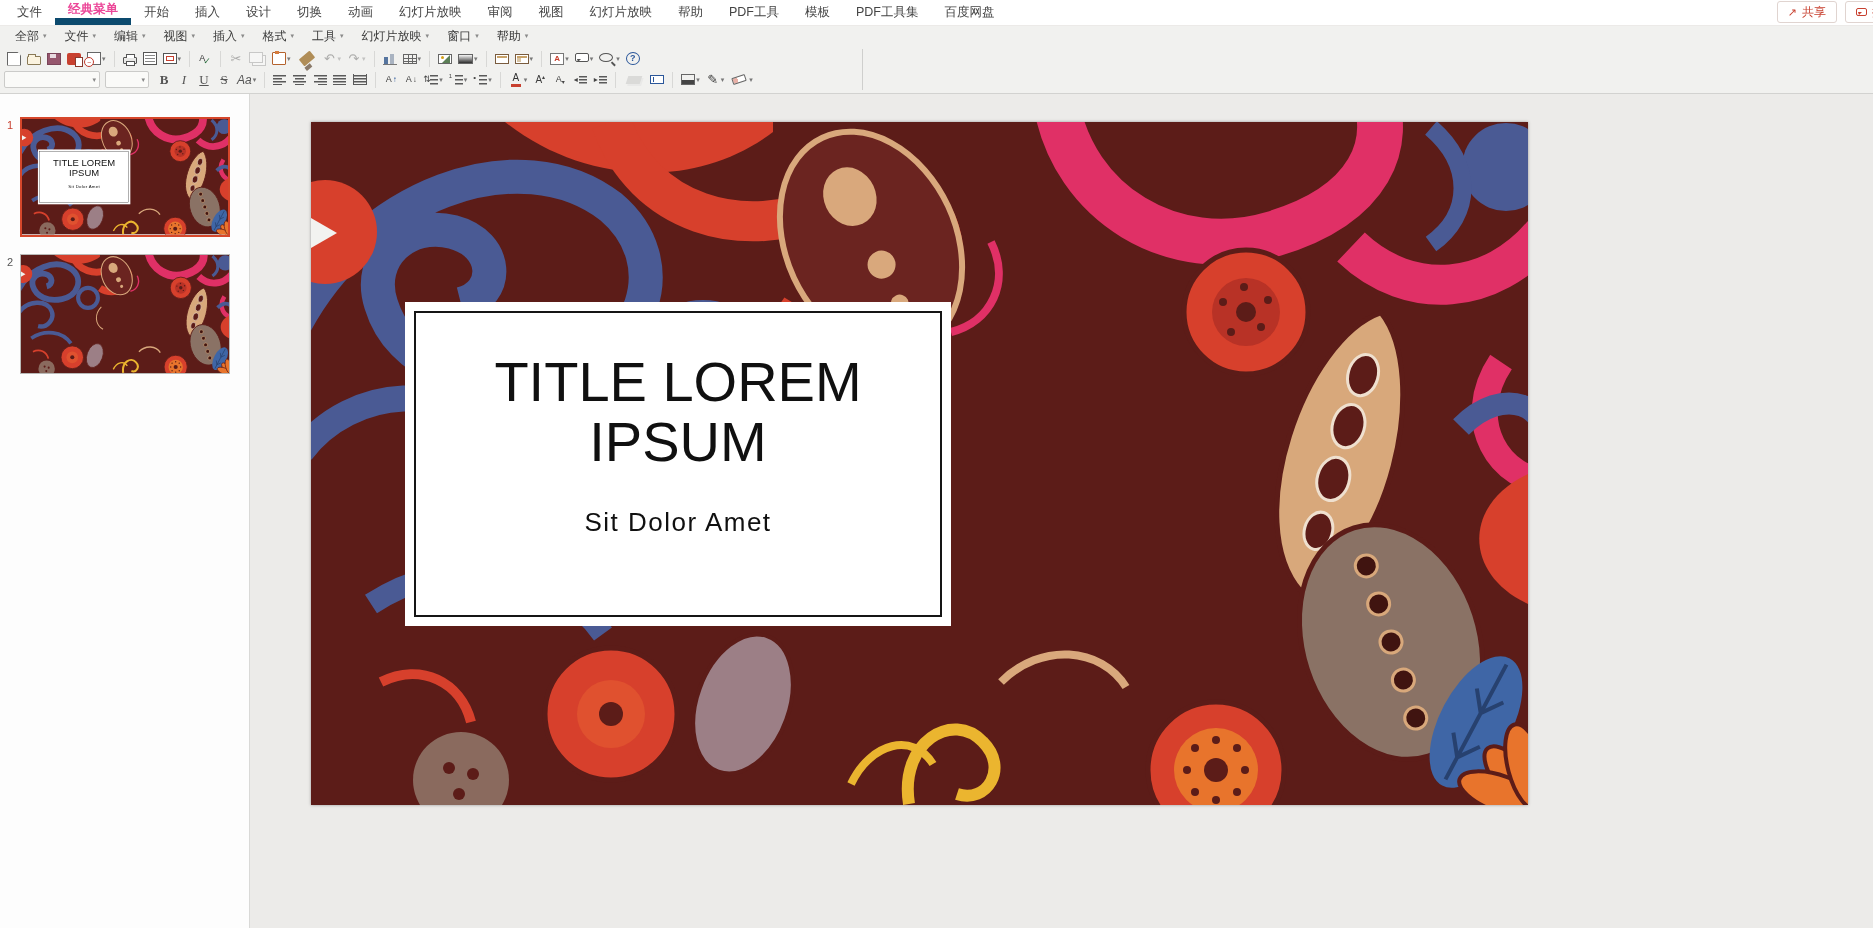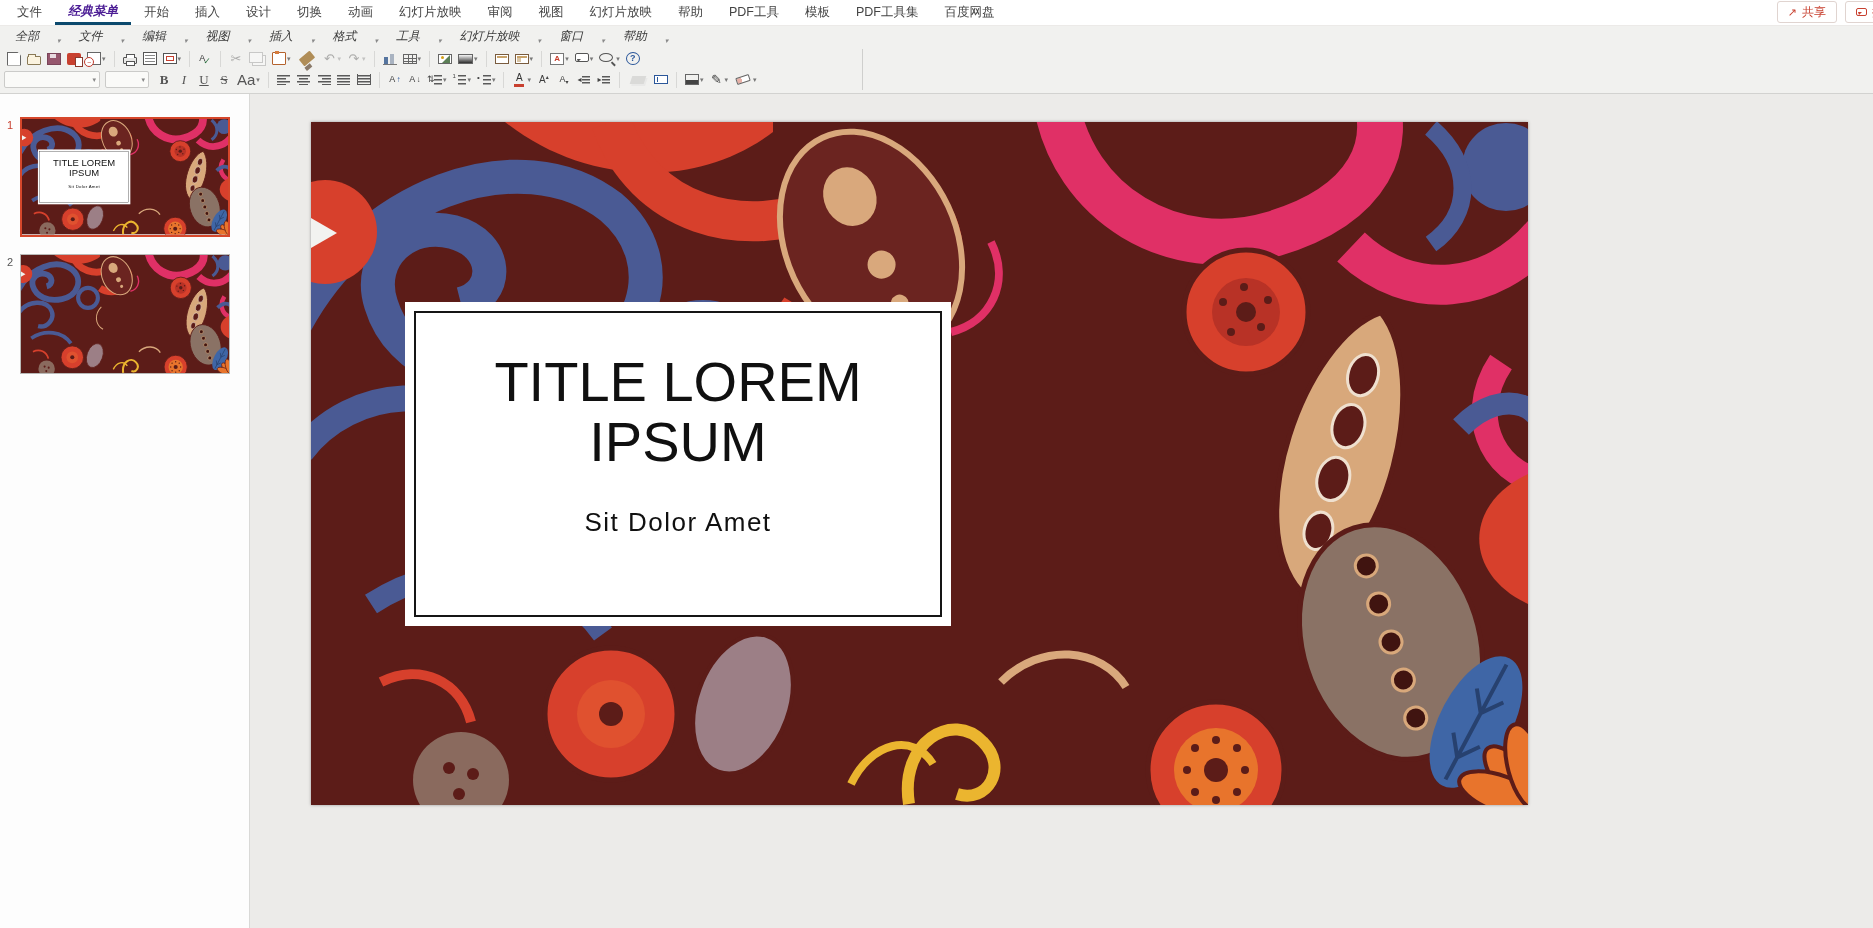--- a/index.html
+++ b/index.html
@@ -3,31 +3,31 @@
 <meta charset="utf-8">
 <style>
   html,body{margin:0;padding:0;width:1873px;height:928px;overflow:hidden;
     font-family:"Liberation Sans",sans-serif;background:#ecebe9;}
   *{box-sizing:border-box;}
 
   
   .header{background:#fff;}
   .tabbar{height:25px;display:flex;align-items:stretch;background:#fff;padding-left:4px;position:relative;overflow:hidden;}
   .tab{padding:0 13px;font-size:12.5px;color:#444;display:flex;align-items:center;white-space:nowrap;cursor:default;}
-  .tab.active{font-weight:bold;color:#4c1d95;border-bottom:3px solid #0c4a6e;font-style:italic;}
+  .tab.active{font-weight:bold;color:#ec4899;border-bottom:7px solid #0c4a6e;}
   .actions{position:absolute;right:0;top:1px;display:flex;gap:8px;}
   .act-btn{height:22px;border:1px solid #e0d4d0;background:#fff;border-radius:3px;display:flex;align-items:center;
     padding:0 10px;color:#c8402f;font-size:12px;gap:5px;white-space:nowrap;}
   .act-btn.clip{margin-right:-34px;}
   .share-g{font-size:11px;}
   .bubble{width:11px;height:8px;border:1.2px solid #c8402f;border-radius:2px;position:relative;display:inline-block;}
   .bubble::after{content:"";position:absolute;left:1px;bottom:-3px;border:3px solid transparent;border-top-color:#c8402f;border-left-width:1px;}
 
   .menubar{height:21px;background:#f1f1ef;display:flex;align-items:center;padding-left:6px;border-top:1px solid #eceae8;}
-  .menu{font-size:12px;color:#3a3a3a;padding:0 9px;display:flex;align-items:flex-end;gap:18px;font-style:italic;}
+  .menu{font-size:12px;color:#3a3a3a;padding:0 9px;display:flex;align-items:center;gap:4px;}
   .menu .car{font-size:7px;color:#8a8a8a;}
 
   .toolbars{background:#f1f1ef;border-bottom:1px solid #d2d2d0;position:relative;padding:2px 0 3px 4px;}
   .toolbars::after{content:"";position:absolute;left:862px;top:3px;bottom:3px;width:1px;background:#cfcfcd;}
   .trow{height:21px;display:flex;align-items:center;}
   .tsep{width:1px;height:16px;background:#d8d8d6;margin:0 5px;flex:none;}
   .tbtn{height:20px;display:flex;align-items:center;padding:0 3px;border-radius:2px;flex:none;}
   .tbtn.dis{opacity:.38;}
   .dd{font-size:7px;color:#777;margin-left:1px;}
   .combo{height:17px;width:96px;background:#fafaf8;border:1px solid #cbcbc9;border-radius:2px;margin-right:5px;
@@ -79,21 +79,21 @@
   .t-callout{width:12px;height:9px;border:1px solid #555;border-radius:2px;background:#fff;position:relative;margin-top:-2px;}
   .t-callout::after{content:"";position:absolute;left:1px;bottom:-4px;border:3px solid transparent;border-top-color:#555;border-left-width:1px;}
   .t-search{width:9px;height:9px;border:1.5px solid #555;border-radius:50%;position:relative;margin:-2px 2px 0 0;}
   .t-search::after{content:"";position:absolute;right:-4px;bottom:-3px;width:5px;height:1.5px;background:#555;transform:rotate(45deg);}
   .t-help{width:13px;height:13px;border:1.4px solid #2b579a;border-radius:50%;color:#2b579a;}
   .t-help::before{content:"?";font-size:9px;font-weight:bold;}
   .g-bold{font-family:"Liberation Serif",serif;font-weight:bold;color:#555;}
   .g-italic{font-family:"Liberation Serif",serif;font-style:italic;color:#555;}
   .g-underl{text-decoration:underline;color:#555;font-family:"Liberation Serif",serif;}
   .g-strike{text-decoration:line-through;color:#555;font-family:"Liberation Serif",serif;}
-  .g-aa{font-size:15px;color:#555;}
+  .g-aa{font-size:12px;color:#555;font-style:italic;}
   .lines{width:13px;height:11px;background-repeat:no-repeat;
     background-image:linear-gradient(#5a5a5a,#5a5a5a),linear-gradient(#5a5a5a,#5a5a5a),linear-gradient(#5a5a5a,#5a5a5a),linear-gradient(#5a5a5a,#5a5a5a);}
   .t-al{background-size:13px 1.5px,9px 1.5px,13px 1.5px,9px 1.5px;background-position:0 1px,0 4px,0 7px,0 10px;}
   .t-ac{background-size:13px 1.5px,9px 1.5px,13px 1.5px,9px 1.5px;background-position:0 1px,2px 4px,0 7px,2px 10px;}
   .t-ar{background-size:13px 1.5px,9px 1.5px,13px 1.5px,9px 1.5px;background-position:right 1px,right 4px,right 7px,right 10px;}
   .t-aj{background-size:13px 1.5px,13px 1.5px,13px 1.5px,13px 1.5px;background-position:0 1px,0 4px,0 7px,0 10px;}
   .t-ad{background-size:13px 1.5px,13px 1.5px,13px 1.5px,13px 1.5px;background-position:0 1px,0 4px,0 7px,0 10px;border-left:1px solid #5a5a5a;border-right:1px solid #5a5a5a;}
   .t-tdir::before{content:"A";font-size:9px;}  .t-tdir::after{content:"↑";font-size:8px;margin-left:1px;color:#2b579a;}
   .t-vtext::before{content:"A";font-size:9px;} .t-vtext::after{content:"↓";font-size:8px;margin-left:1px;}
   .t-lspace{width:14px;height:11px;background-repeat:no-repeat;background-image:linear-gradient(#5a5a5a,#5a5a5a),linear-gradient(#5a5a5a,#5a5a5a),linear-gradient(#5a5a5a,#5a5a5a);

